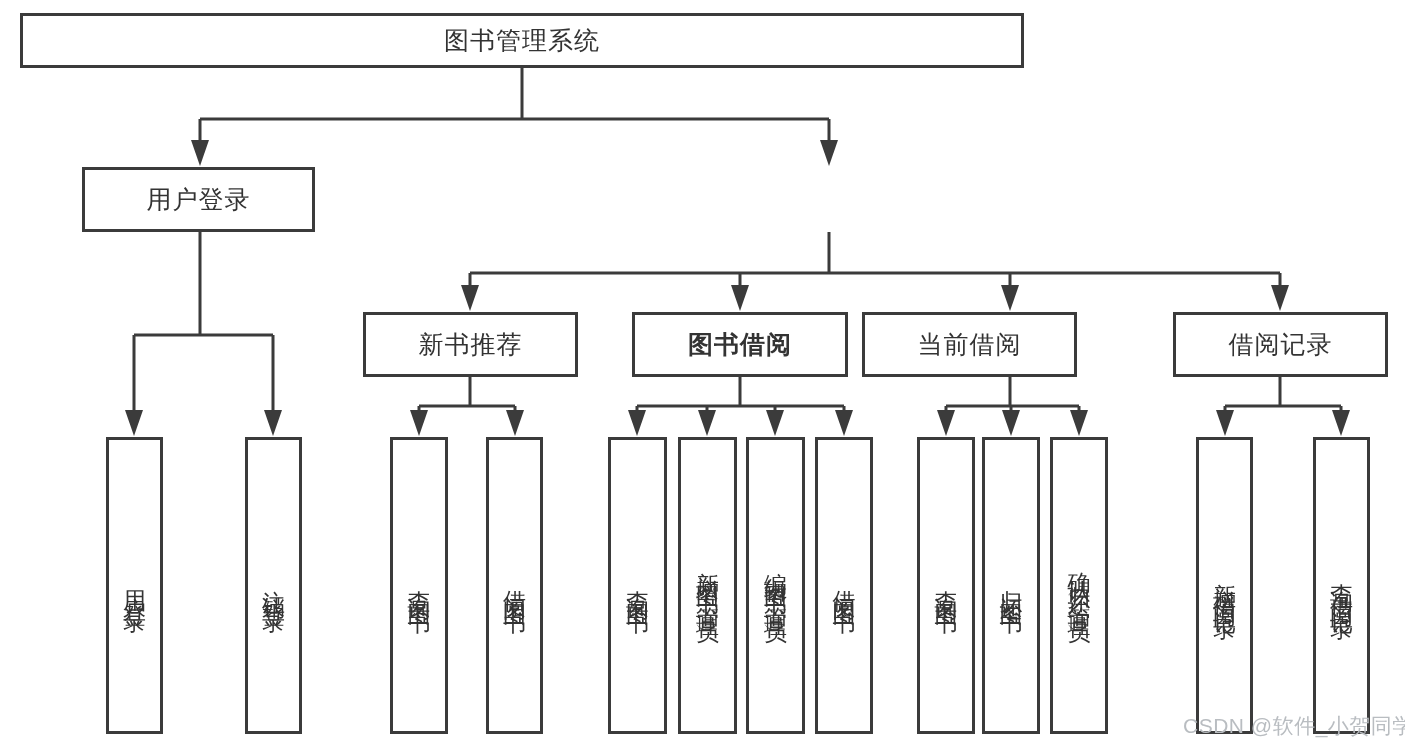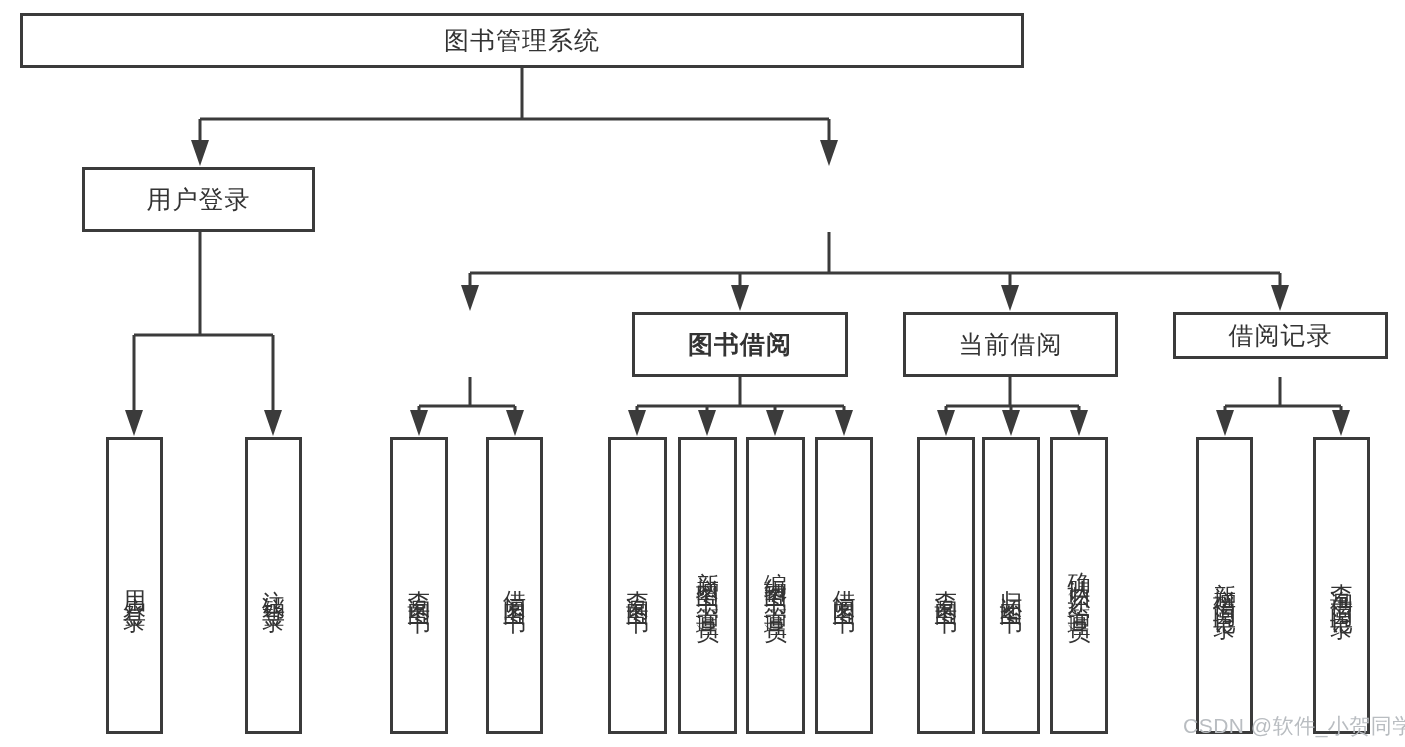--- a/index.html
+++ b/index.html
@@ -82,23 +82,24 @@
       <polygon points="1070,410 1088,410 1079,436"></polygon>
       <polygon points="1216,410 1234,410 1225,436"></polygon>
       <polygon points="1332,410 1350,410 1341,436"></polygon>
     </g>
   </svg>
 
   <div class="node h" style="left:20px; top:13px; width:1004px; height:55px;">图书管理系统</div>
 
   <div class="node h" style="left:82px; top:167px; width:233px; height:65px;">用户登录</div>
 
+  <div class="node h" style="left:363px; top:312px; width:215px; height:65px;">新书推荐</div>
   <div class="node h" style="left:632px; top:312px; width:216px; height:65px;font-weight:bold;">图书借阅</div>
-  <div class="node h" style="left:903px; top:312px; width:215px; height:65px;">当前借阅</div>
-  <div class="node h" style="left:1173px; top:312px; width:215px; height:47px;">借阅记录</div>
+  <div class="node h" style="left:862px; top:312px; width:215px; height:65px;">当前借阅</div>
+  <div class="node h" style="left:1173px; top:312px; width:215px; height:65px;">借阅记录</div>
 
   <div class="node v" style="left:106px; top:437px; width:57px; height:297px;">用户登录</div>
   <div class="node v" style="left:245px; top:437px; width:57px; height:297px;">注销登录</div>
 
   <div class="node v" style="left:390px; top:437px; width:58px; height:297px;">查询图书</div>
   <div class="node v" style="left:486px; top:437px; width:57px; height:297px;">借阅图书</div>
 
   <div class="node v" style="left:608px; top:437px; width:59px; height:297px;">查询图书</div>
   <div class="node v" style="left:678px; top:437px; width:59px; height:297px;">新增图书（管理员）</div>
   <div class="node v" style="left:746px; top:437px; width:59px; height:297px;">编辑图书（管理员）</div>

